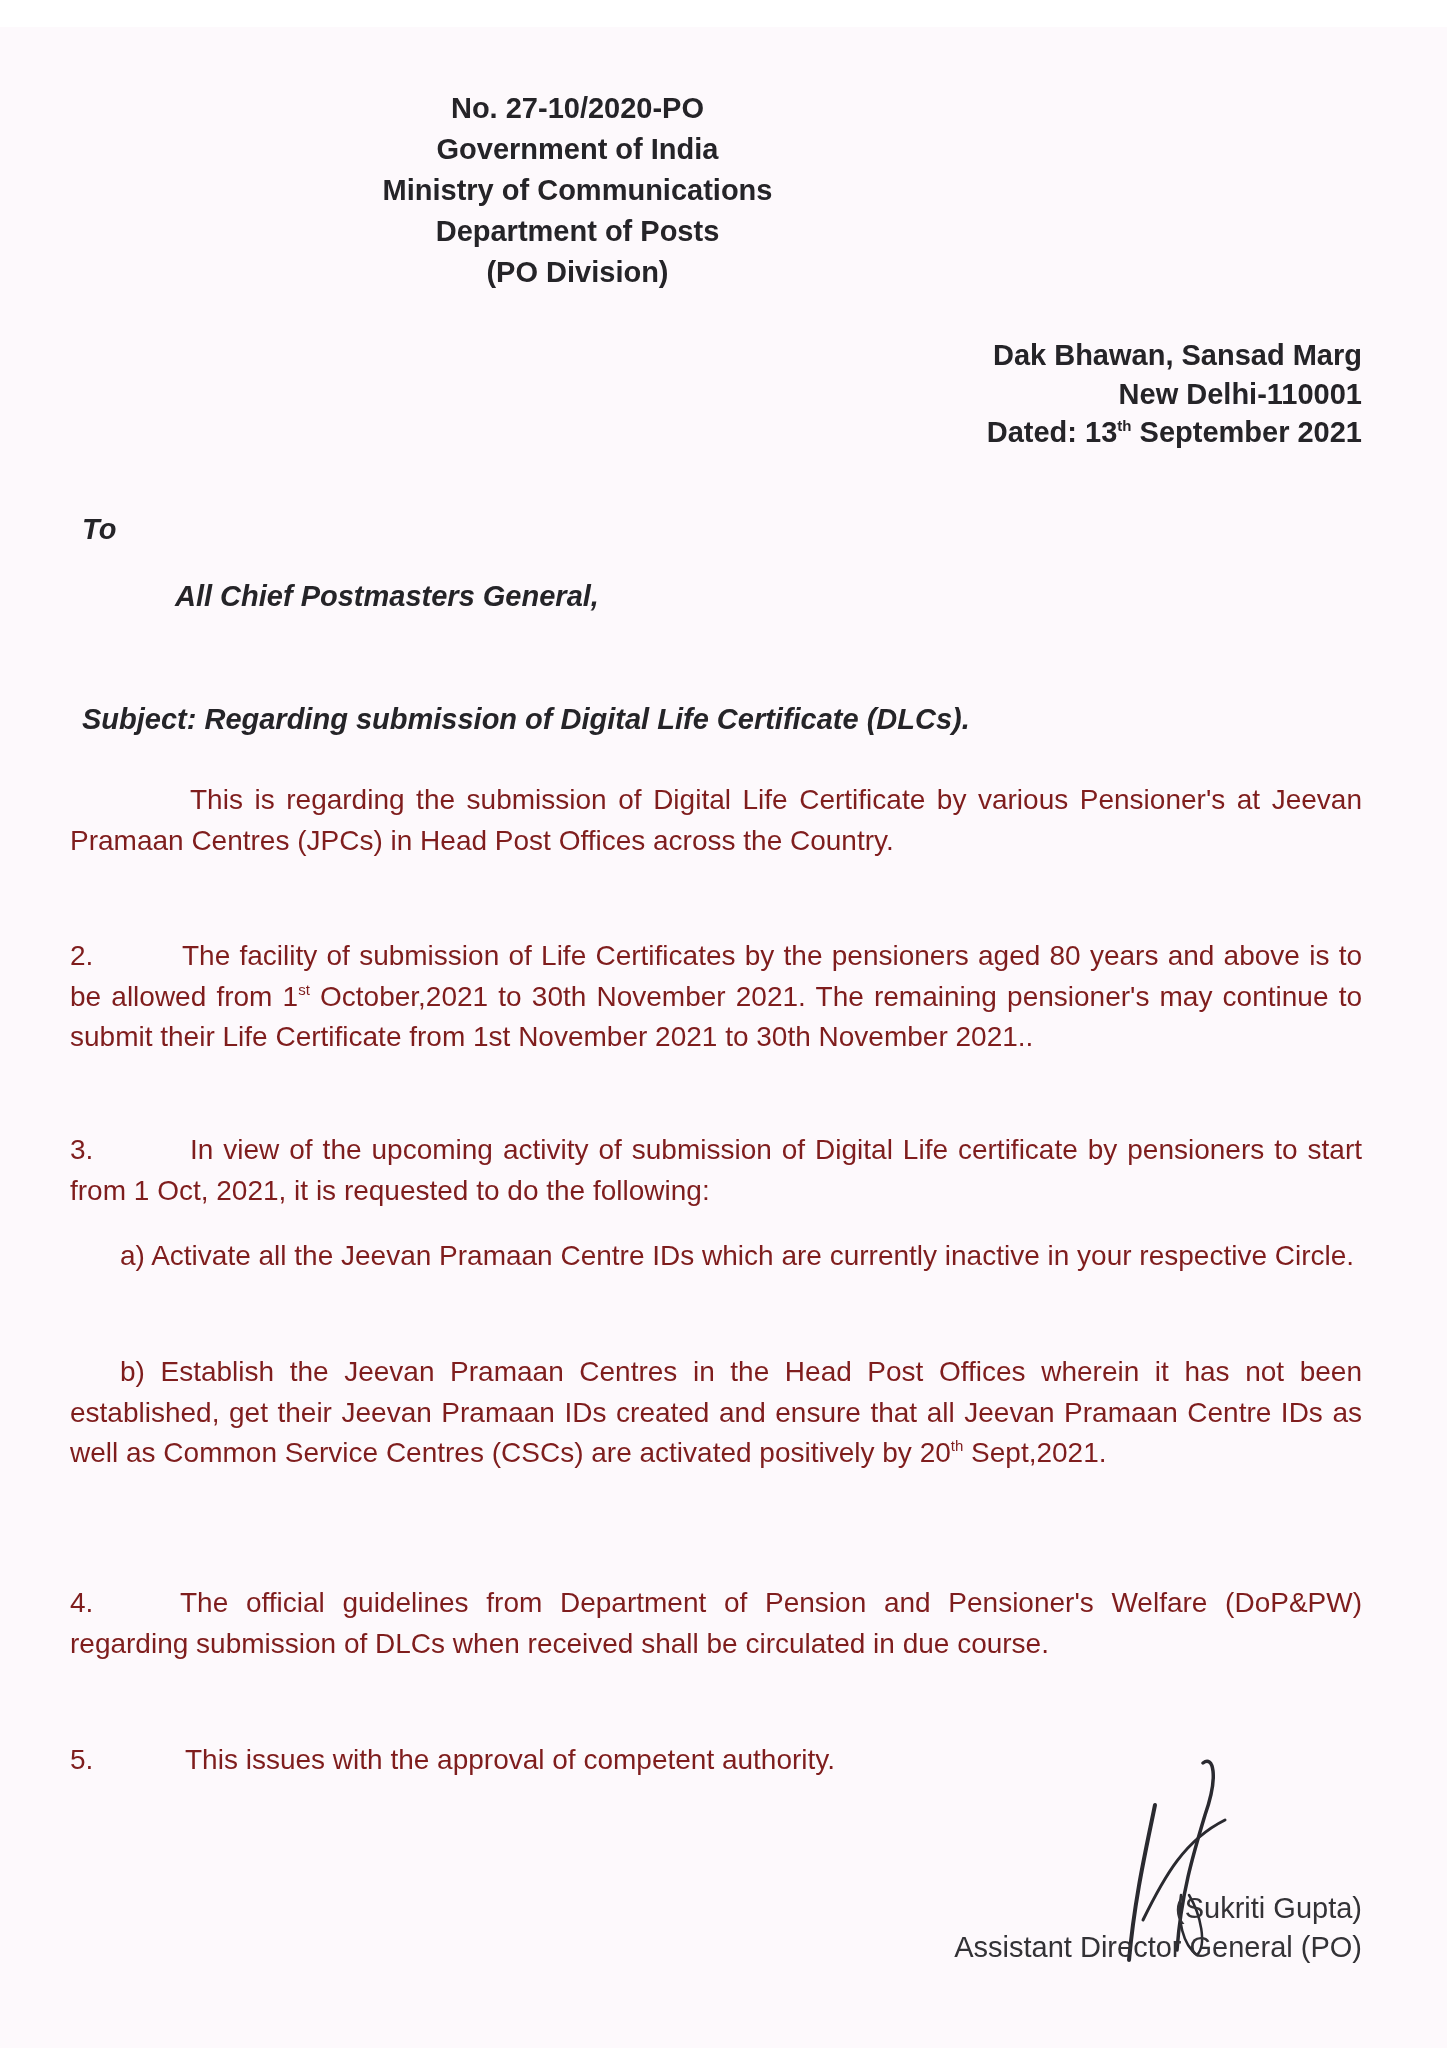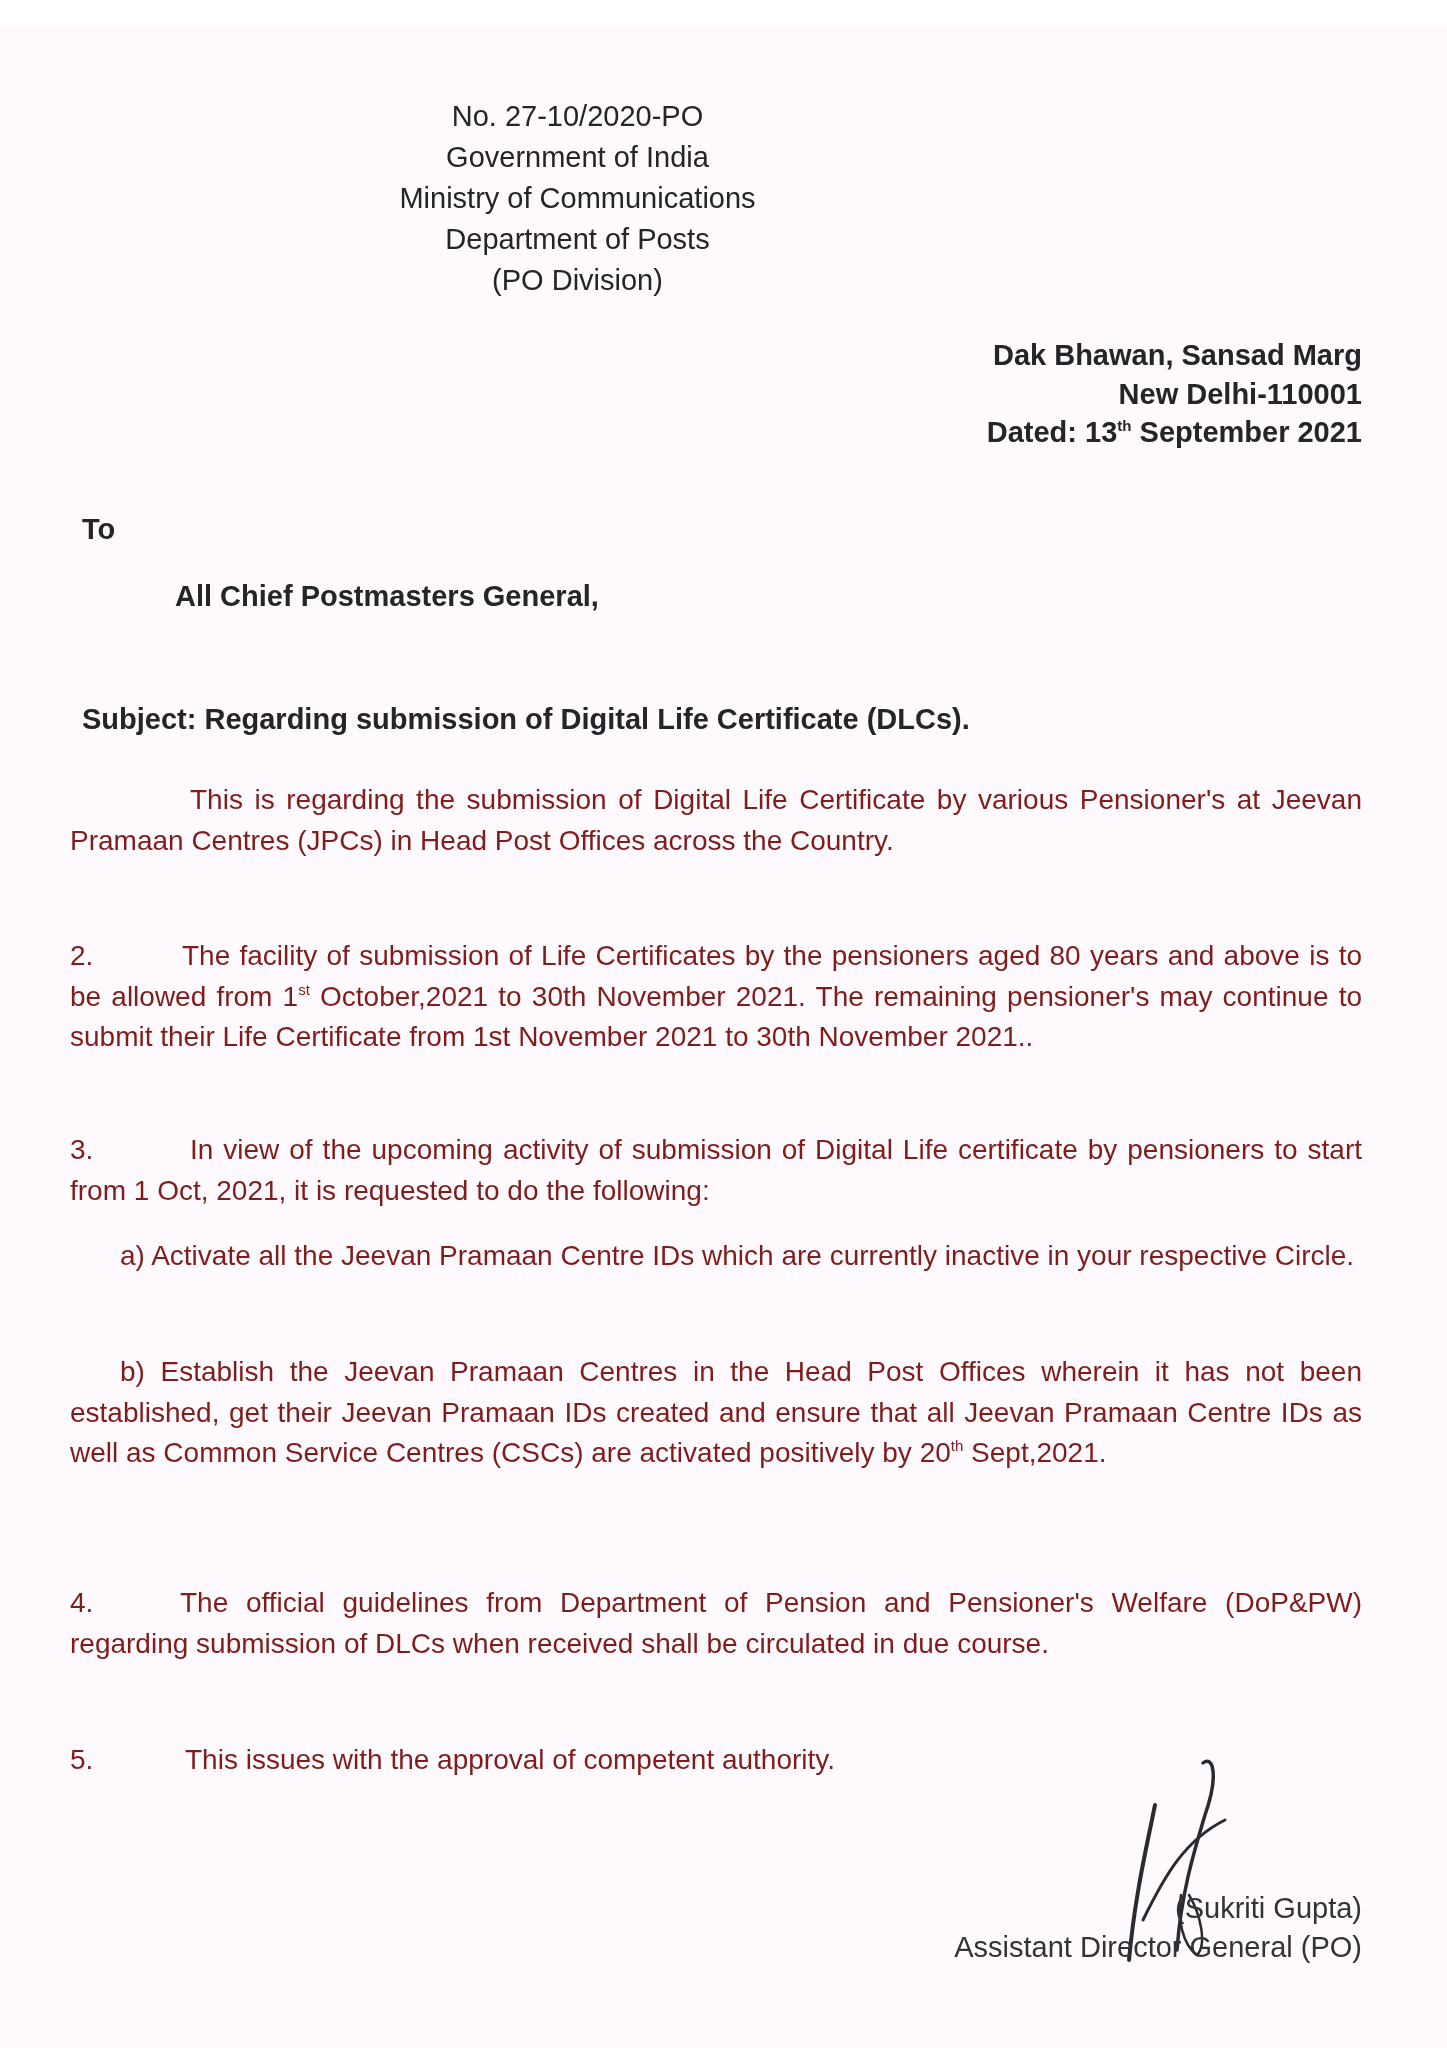--- a/index.html
+++ b/index.html
@@ -6,24 +6,24 @@
   body {
     width: 1447px; height: 2048px; position: relative; overflow: hidden;
     background: #ffffff;
     font-family: "Liberation Sans", sans-serif;
     color: #2b2a2e;
   }
   .page {
     position: absolute; left: 0; top: 27px; width: 1447px; height: 2021px;
     background: #fdf9fc;
   }
-  .abs { position: absolute; }
+  .abs { position: absolute; font-style: italic; }
   .hdr {
     position: absolute; left: 0; width: 1155px; text-align: center;
-    font-weight: normal; font-size: 29px; line-height: 40px; color: #252428; margin-top: 8px;
+    font-weight: bold; font-size: 29px; line-height: 40px; color: #252428;
   }
   .addr {
     position: absolute; right: 85px; text-align: left;
     font-weight: bold; font-size: 29px; line-height: 38px; color: #252428;
     white-space: nowrap;
   }
   .bold { font-weight: bold; font-size: 29px; color: #252428; white-space: nowrap; }
   .para {
     position: absolute; left: 70px; width: 1292px;
     font-size: 28px; line-height: 40.5px; text-align: justify; color: #7f1d1d;

